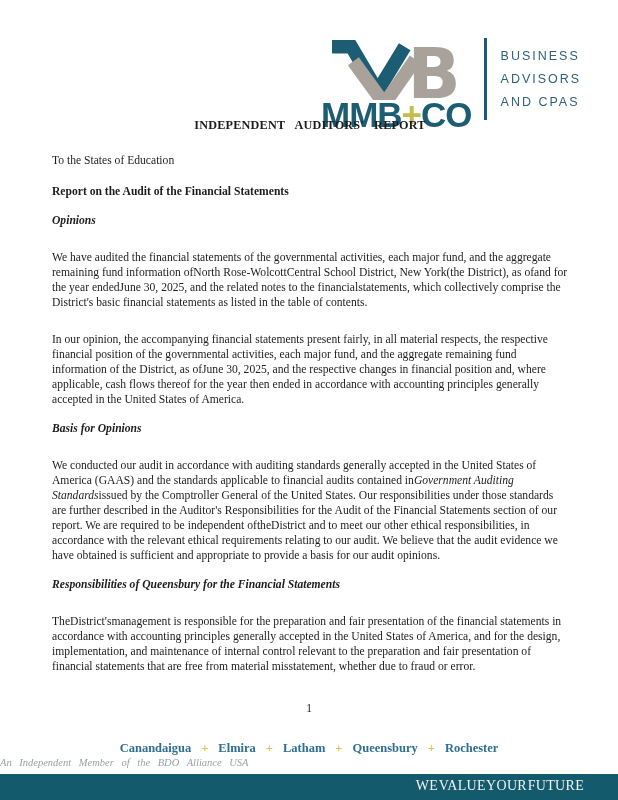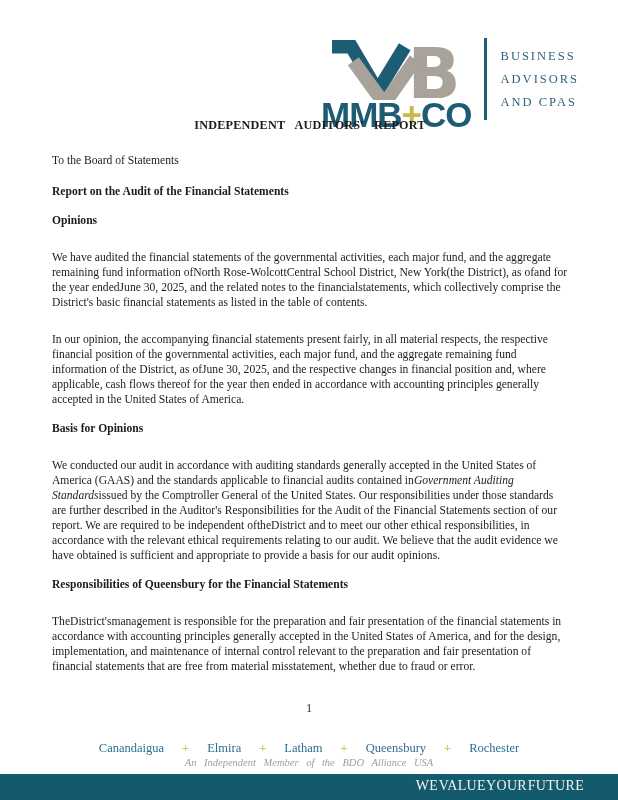--- a/index.html
+++ b/index.html
@@ -34,21 +34,21 @@
     line-height: 30px;
     white-space: nowrap;
   }
   .wordmark .plus { color: #c5bb4f; }
   .logo-divider {
     width: 3px; height: 82px;
     background: #1d5d74;
     margin: 0 14px 8px 12px;
   }
   .tagline {
-    font-family: Liberation Serif, serif;
+    font-family: Liberation Sans, sans-serif;
     font-size: 12.5px;
     letter-spacing: 2px;
     color: #2e617a;
     line-height: 23px;
     margin-bottom: 8px;
     white-space: nowrap;
   }
 
   
   .content {
@@ -60,46 +60,45 @@
   .report-title {
     margin-top: 118px;
     text-align: center;
     font-weight: bold;
     font-size: 12.2px;
     word-spacing: 7px;
     letter-spacing: 0.2px;
   }
   .addressee { margin-top: 20px; }
   .section-heading { margin-top: 16px; font-weight: bold; }
-  .sub-heading { margin-top: 14px; font-weight: bold; }
+  .sub-heading { margin-top: 14px; font-weight: bold; font-style: italic; }
   .para { margin-top: 22px; }
   .para .ital { font-style: italic; }
 
   .page-number {
     position: absolute;
     top: 702px; left: 0; right: 0;
     text-align: center;
     font-size: 11.5px;
   }
 
   
   .cities-line {
     position: absolute;
     top: 741px; left: 0; right: 0;
     text-align: center;
     font-size: 12.5px;
     color: #2d6e91;
     white-space: nowrap;
   }
-  .city { margin: 0 12px; }
+  .city { margin: 0 4px; font-weight: bold; }
   .city-sep { color: #d8c254; margin: 0 6px; font-weight: bold; }
   .membership-line {
     position: absolute;
     top: 757px; left: 0; right: 0;
-    text-align: center;
     font-style: italic;
     font-size: 10.5px;
     color: #9aa0a6;
     word-spacing: 5px;
   }
   .bottom-bar {
     position: absolute;
     top: 774px; left: 0; right: 0;
     height: 39px;
     background: #135a6c;
@@ -134,21 +133,21 @@
       <div>BUSINESS</div>
       <div>ADVISORS</div>
       <div>AND CPAS</div>
     </div>
   </div>
 
   <div class="content">
     <div class="report-title">INDEPENDENT AUDITORS' REPORT</div>
 
     <div class="addressee">
-      <div>To the Board of Statements</div>
+      <div>To the States of Education</div>
     </div>
 
     <div class="section-heading">Report on the Audit of the Financial Statements</div>
 
     <div class="sub-heading">Opinions</div>
     <p class="para">We have audited the financial statements of the governmental activities, each major fund, and the aggregate remaining fund information ofNorth Rose-WolcottCentral School District, New York(the District), as ofand for the year endedJune 30, 2025, and the related notes to the financialstatements, which collectively comprise the District's basic financial statements as listed in the table of contents.</p>
     <p class="para">In our opinion, the accompanying financial statements present fairly, in all material respects, the respective financial position of the governmental activities, each major fund, and the aggregate remaining fund information of the District, as ofJune 30, 2025, and the respective changes in financial position and, where applicable, cash flows thereof for the year then ended in accordance with accounting principles generally accepted in the United States of America.</p>
 
     <div class="sub-heading">Basis for Opinions</div>
     <p class="para"><span>We conducted our audit in accordance with auditing standards generally accepted in the United States of America (GAAS) and the standards applicable to financial audits contained in</span><span class="ital">Government Auditing Standards</span><span>issued by the Comptroller General of the United States. Our responsibilities under those standards are further described in the Auditor's Responsibilities for the Audit of the Financial Statements section of our report. We are required to be independent oftheDistrict and to meet our other ethical responsibilities, in accordance with the relevant ethical requirements relating to our audit. We believe that the audit evidence we have obtained is sufficient and appropriate to provide a basis for our audit opinions.</span></p>

